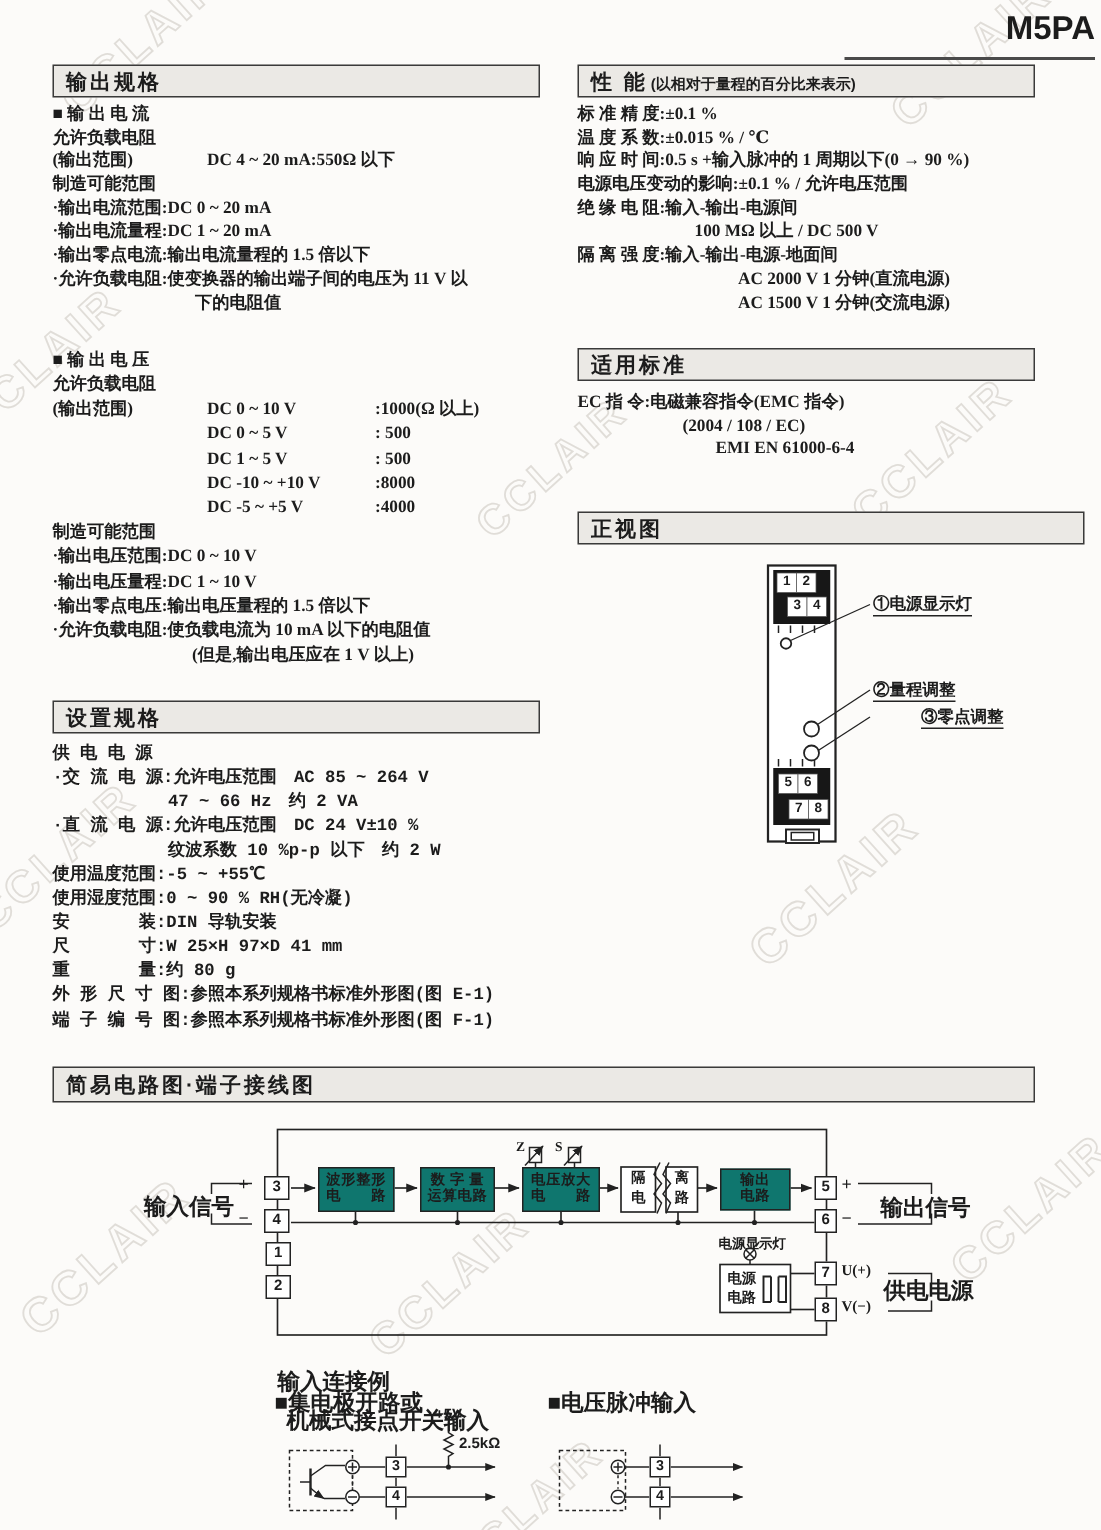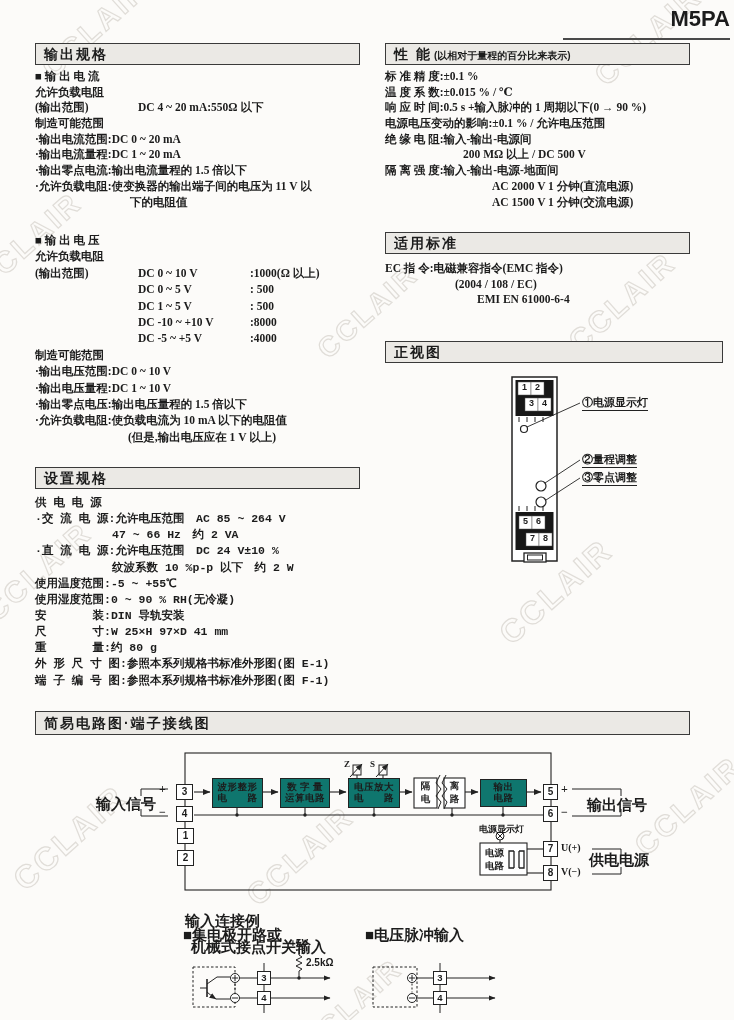--- a/index.html
+++ b/index.html
@@ -112,21 +112,21 @@
     <span class="ln">·允许负载电阻:使负载电流为 10 mA 以下的电阻值</span>
     <span class="ln ind-b">(但是,输出电压应在 1 V 以上)</span>
   </div>
 
   <div class="tb lh157" style="left:385px;top:69px;width:349px">
     <span class="ln">标 准 精 度:±0.1 %</span>
     <span class="ln">温 度 系 数:±0.015 % / ℃</span>
     <span class="ln">响 应 时 间:0.5 s +输入脉冲的 1 周期以下(0 → 90 %)</span>
     <span class="ln">电源电压变动的影响:±0.1 % / 允许电压范围</span>
     <span class="ln">绝 缘 电 阻:输入-输出-电源间</span>
-    <span class="ln ind-c">200 MΩ 以上 /  DC 500 V</span>
+    <span class="ln ind-c">100 MΩ 以上 /  DC 500 V</span>
     <span class="ln">隔 离 强 度:输入-输出-电源-地面间</span>
     <span class="ln ind-d">AC 2000 V   1 分钟(直流电源)</span>
     <span class="ln ind-d">AC 1500 V   1 分钟(交流电源)</span>
   </div>
 
   <div class="tb lh157" style="left:385px;top:261px;width:310px">
     <span class="ln">EC  指  令:电磁兼容指令(EMC 指令)</span>
     <span class="ln ind-e">(2004 / 108 / EC)</span>
     <span class="ln ind-f">EMI  EN 61000-6-4</span>
   </div>
@@ -254,21 +254,21 @@
   <span class="fvnum" style="left:531px;top:382px">2</span>
   <span class="fvnum" style="left:525px;top:398px">3</span>
   <span class="fvnum" style="left:538px;top:398px">4</span>
   <span class="fvnum" style="left:519px;top:516px">5</span>
   <span class="fvnum" style="left:532px;top:516px">6</span>
   <span class="fvnum" style="left:526px;top:533px">7</span>
   <span class="fvnum" style="left:539px;top:533px">8</span>
 
   <span class="callout" style="left:582px;top:395px">①电源显示灯</span>
   <span class="callout" style="left:582px;top:452px">②量程调整</span>
-  <span class="callout" style="left:582px;top:470px">③零点调整</span>
+  <span class="callout" style="left:614px;top:470px">③零点调整</span>
 
   <div class="blk" style="left:212px;top:778px;width:51px;height:30px">
     <span>波形整形</span>
     <span>电　　路</span>
   </div>
   <div class="blk" style="left:280px;top:778px;width:50px;height:30px">
     <span>数 字 量</span>
     <span>运算电路</span>
   </div>
   <div class="blk" style="left:348px;top:778px;width:52px;height:30px">

